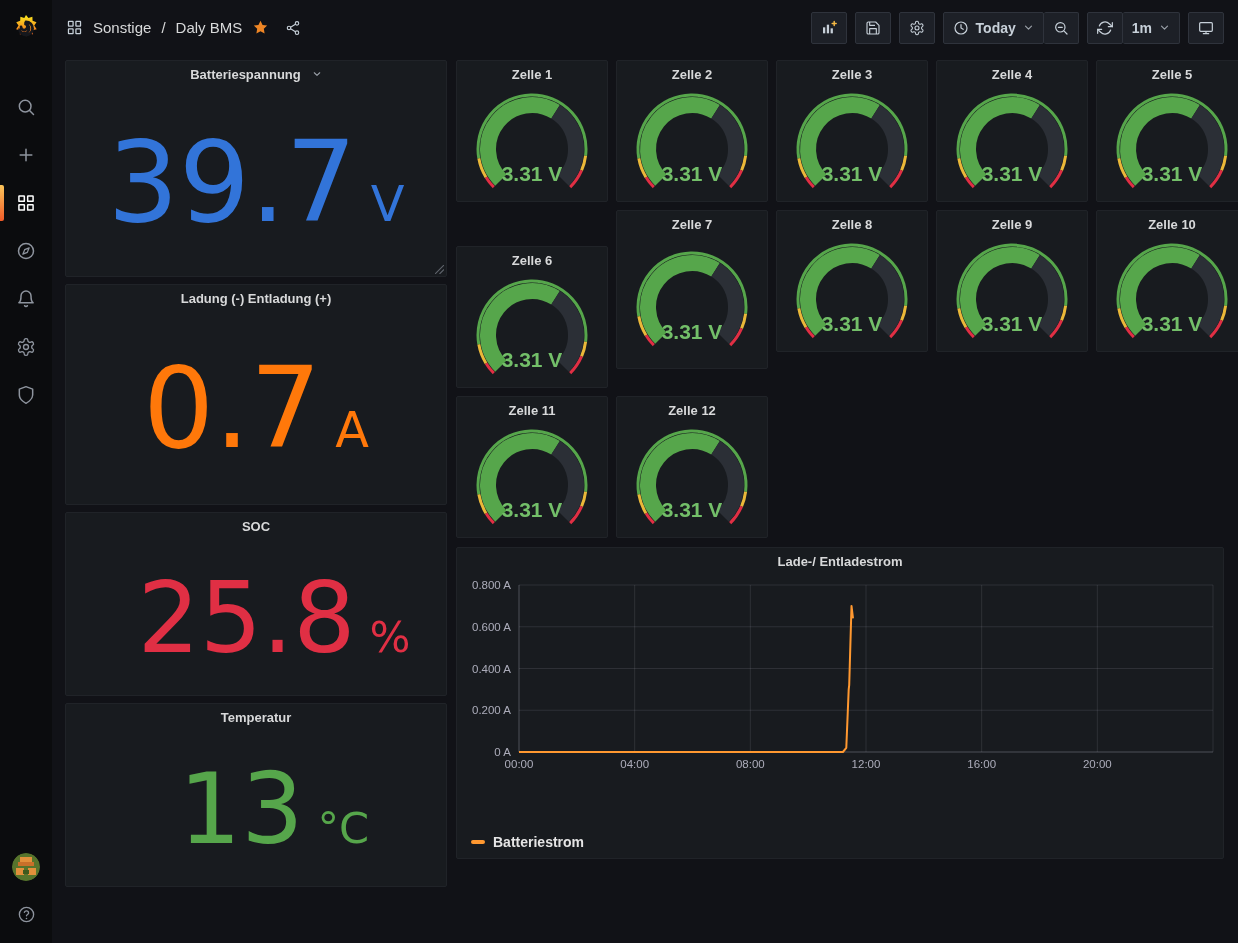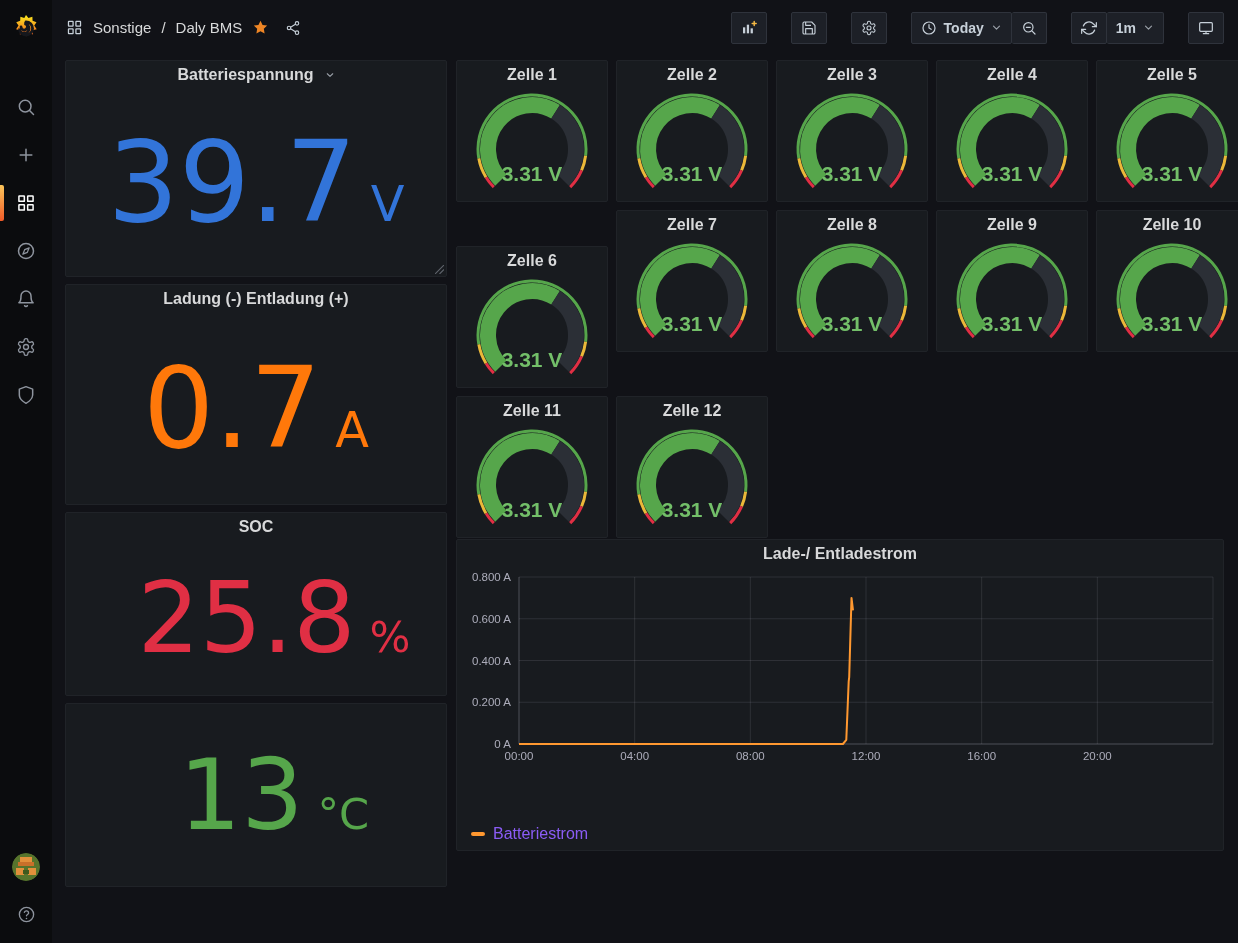--- a/index.html
+++ b/index.html
@@ -20,56 +20,56 @@
   .side-bottom { margin-top:auto; display:flex; flex-direction:column; align-items:center; gap:18px; padding-bottom:14px; }
   .avatar { width:28px; height:28px; border-radius:50%; overflow:hidden; cursor:pointer; }
 
   
   .topnav { margin-left:52px; height:55px; display:flex; align-items:center; padding:0 14px 0 14px; }
   .crumb { display:flex; align-items:center; gap:10px; font-size:15px; color:#d8d9da; }
   .crumb .txt { cursor:pointer; }
   .crumb svg { color:#c7d0d9; }
   .crumb .star { color:#ee8525; cursor:pointer; }
   .crumb .share { color:#c7d0d9; cursor:pointer; margin-left:6px; }
-  .toolbar { margin-left:auto; display:flex; align-items:center; gap:24px; }
+  .toolbar { margin-left:auto; display:flex; align-items:center; gap:8px; }
   .btn { height:32px; display:flex; align-items:center; gap:7px; padding:0 9px;
          background:#1d2027; border:1px solid #2f333c; border-radius:2px;
          color:#c7d0d9; font-size:14px; font-weight:600; cursor:pointer; }
   .btn svg { width:16px; height:16px; }
   .btn-group { display:flex; }
   .btn-group .btn + .btn { border-left:none; }
   .caret svg { width:11px; height:11px; color:#9aa0a8; }
 
   
   .dash { margin-left:52px; padding:5px 14px 20px 13px; display:flex; gap:9px; }
   .panel { background:#181b1f; border:1px solid #202328; border-radius:2px;
            position:relative; display:flex; flex-direction:column; }
   .panel-title { height:27px; flex:0 0 27px; display:flex; justify-content:center; align-items:center; gap:11px;
-                 font-size:16px; font-weight:600; color:#d8d9da; cursor:pointer; white-space:nowrap; }
+                 font-size:13px; font-weight:600; color:#d8d9da; cursor:pointer; white-space:nowrap; }
   .panel-title .caret svg { width:10px; height:10px; }
 
   .col-left { width:382px; display:flex; flex-direction:column; gap:7px; flex:0 0 382px; }
   .col-right { flex:1; display:flex; flex-direction:column; min-width:0; }
 
   .stat-body { flex:1; display:flex; align-items:center; justify-content:center; }
   .stat-value { display:flex; align-items:baseline; gap:14px; font-family:"DejaVu Sans", sans-serif; }
   .stat-value .unit { font-size:0.44em; }
   .fs-xl { font-size:112px; }
   .fs-lg { font-size:98px;margin-left:36px; }
 
   .rsz { position:absolute; right:2px; bottom:2px; width:9px; height:9px; cursor:nwse-resize; opacity:.6; }
 
   .gauge-grid { display:grid; grid-template-columns:repeat(5,1fr); gap:8px; }
   .gauge-body { flex:1; display:flex; align-items:center; justify-content:center; overflow:hidden; }
 
-  .chart-panel { height:312px; margin-top:1px; }
+  .chart-panel { height:312px; margin-top:9px; }
   .chart-plot { flex:1; min-height:0; }
   .legend { height:26px; display:flex; align-items:center; gap:8px; padding:0 0 6px 14px; cursor:pointer; }
   .legend .swatch { width:14px; height:4px; border-radius:2px; }
-  .legend .lbl { font-size:16px; color:#8b5cf6; }
+  .legend .lbl { font-size:14px; color:#e5e5e5;font-weight:bold; }
 
   text { font-family:"Liberation Sans", sans-serif; }
 </style>
 </head>
 <body>
 
 <svg width="0" height="0" style="position:absolute" aria-hidden="true">
   <defs>
     <symbol id="i-search" viewBox="0 0 24 24">
         <circle cx="11" cy="11" r="7" fill="none" stroke="currentColor" stroke-width="1.8"></circle>
@@ -341,20 +341,23 @@
       </div>
       <div class="stat-body">
         <div class="stat-value fs-lg" style="color: rgb(224, 47, 68);">
           <span>25.8</span>
           <span class="unit">%</span>
         </div>
       </div>
     </section>
 
     <section class="panel" style="height:184px">
+      <div class="panel-title">
+        <span>Temperatur</span>
+      </div>
       <div class="stat-body">
         <div class="stat-value fs-lg" style="color: rgb(86, 166, 75);">
           <span>13</span>
           <span class="unit">°C</span>
         </div>
       </div>
     </section>
   </div>
 
   <div class="col-right">
@@ -454,21 +457,21 @@
               <path d="M 28.96 88.21 A 54 54 0 0 1 21.80 69.28" fill="none" stroke="#eab839" stroke-width="3"></path>
               <path d="M 21.80 69.28 A 54 54 0 1 1 128.57 66.77" fill="none" stroke="#56a64b" stroke-width="3"></path>
               <path d="M 128.57 66.77 A 54 54 0 0 1 124.56 81.45" fill="none" stroke="#eab839" stroke-width="3"></path>
               <path d="M 124.56 81.45 A 54 54 0 0 1 113.18 98.18" fill="none" stroke="#e02f44" stroke-width="3"></path>
               <path d="M 43.89 91.11 A 44 44 0 0 1 98.58 22.85" fill="none" stroke="#56a64b" stroke-width="16"></path>
               <path d="M 98.58 22.85 A 44 44 0 0 1 106.11 91.11" fill="none" stroke="#2b2f36" stroke-width="16"></path>
               <text x="75" y="92" text-anchor="middle" font-size="21" font-weight="600" fill="#73bf69" font-family="&quot;DejaVu Sans&quot;, sans-serif">3.31 V</text>
             </svg>
           </div>
         </section>
-        <section class="panel gauge-panel" style="height: 142px;">
+        <section class="panel gauge-panel" style="height: 159px;">
           <div class="panel-title">
             <span>Zelle 7</span>
           </div>
           <div class="gauge-body">
             <svg viewBox="0 0 150 112" width="150" height="112">
               <path d="M 36.82 98.18 A 54 54 0 0 1 28.96 88.21" fill="none" stroke="#e02f44" stroke-width="3"></path>
               <path d="M 28.96 88.21 A 54 54 0 0 1 21.80 69.28" fill="none" stroke="#eab839" stroke-width="3"></path>
               <path d="M 21.80 69.28 A 54 54 0 1 1 128.57 66.77" fill="none" stroke="#56a64b" stroke-width="3"></path>
               <path d="M 128.57 66.77 A 54 54 0 0 1 124.56 81.45" fill="none" stroke="#eab839" stroke-width="3"></path>
               <path d="M 124.56 81.45 A 54 54 0 0 1 113.18 98.18" fill="none" stroke="#e02f44" stroke-width="3"></path>

